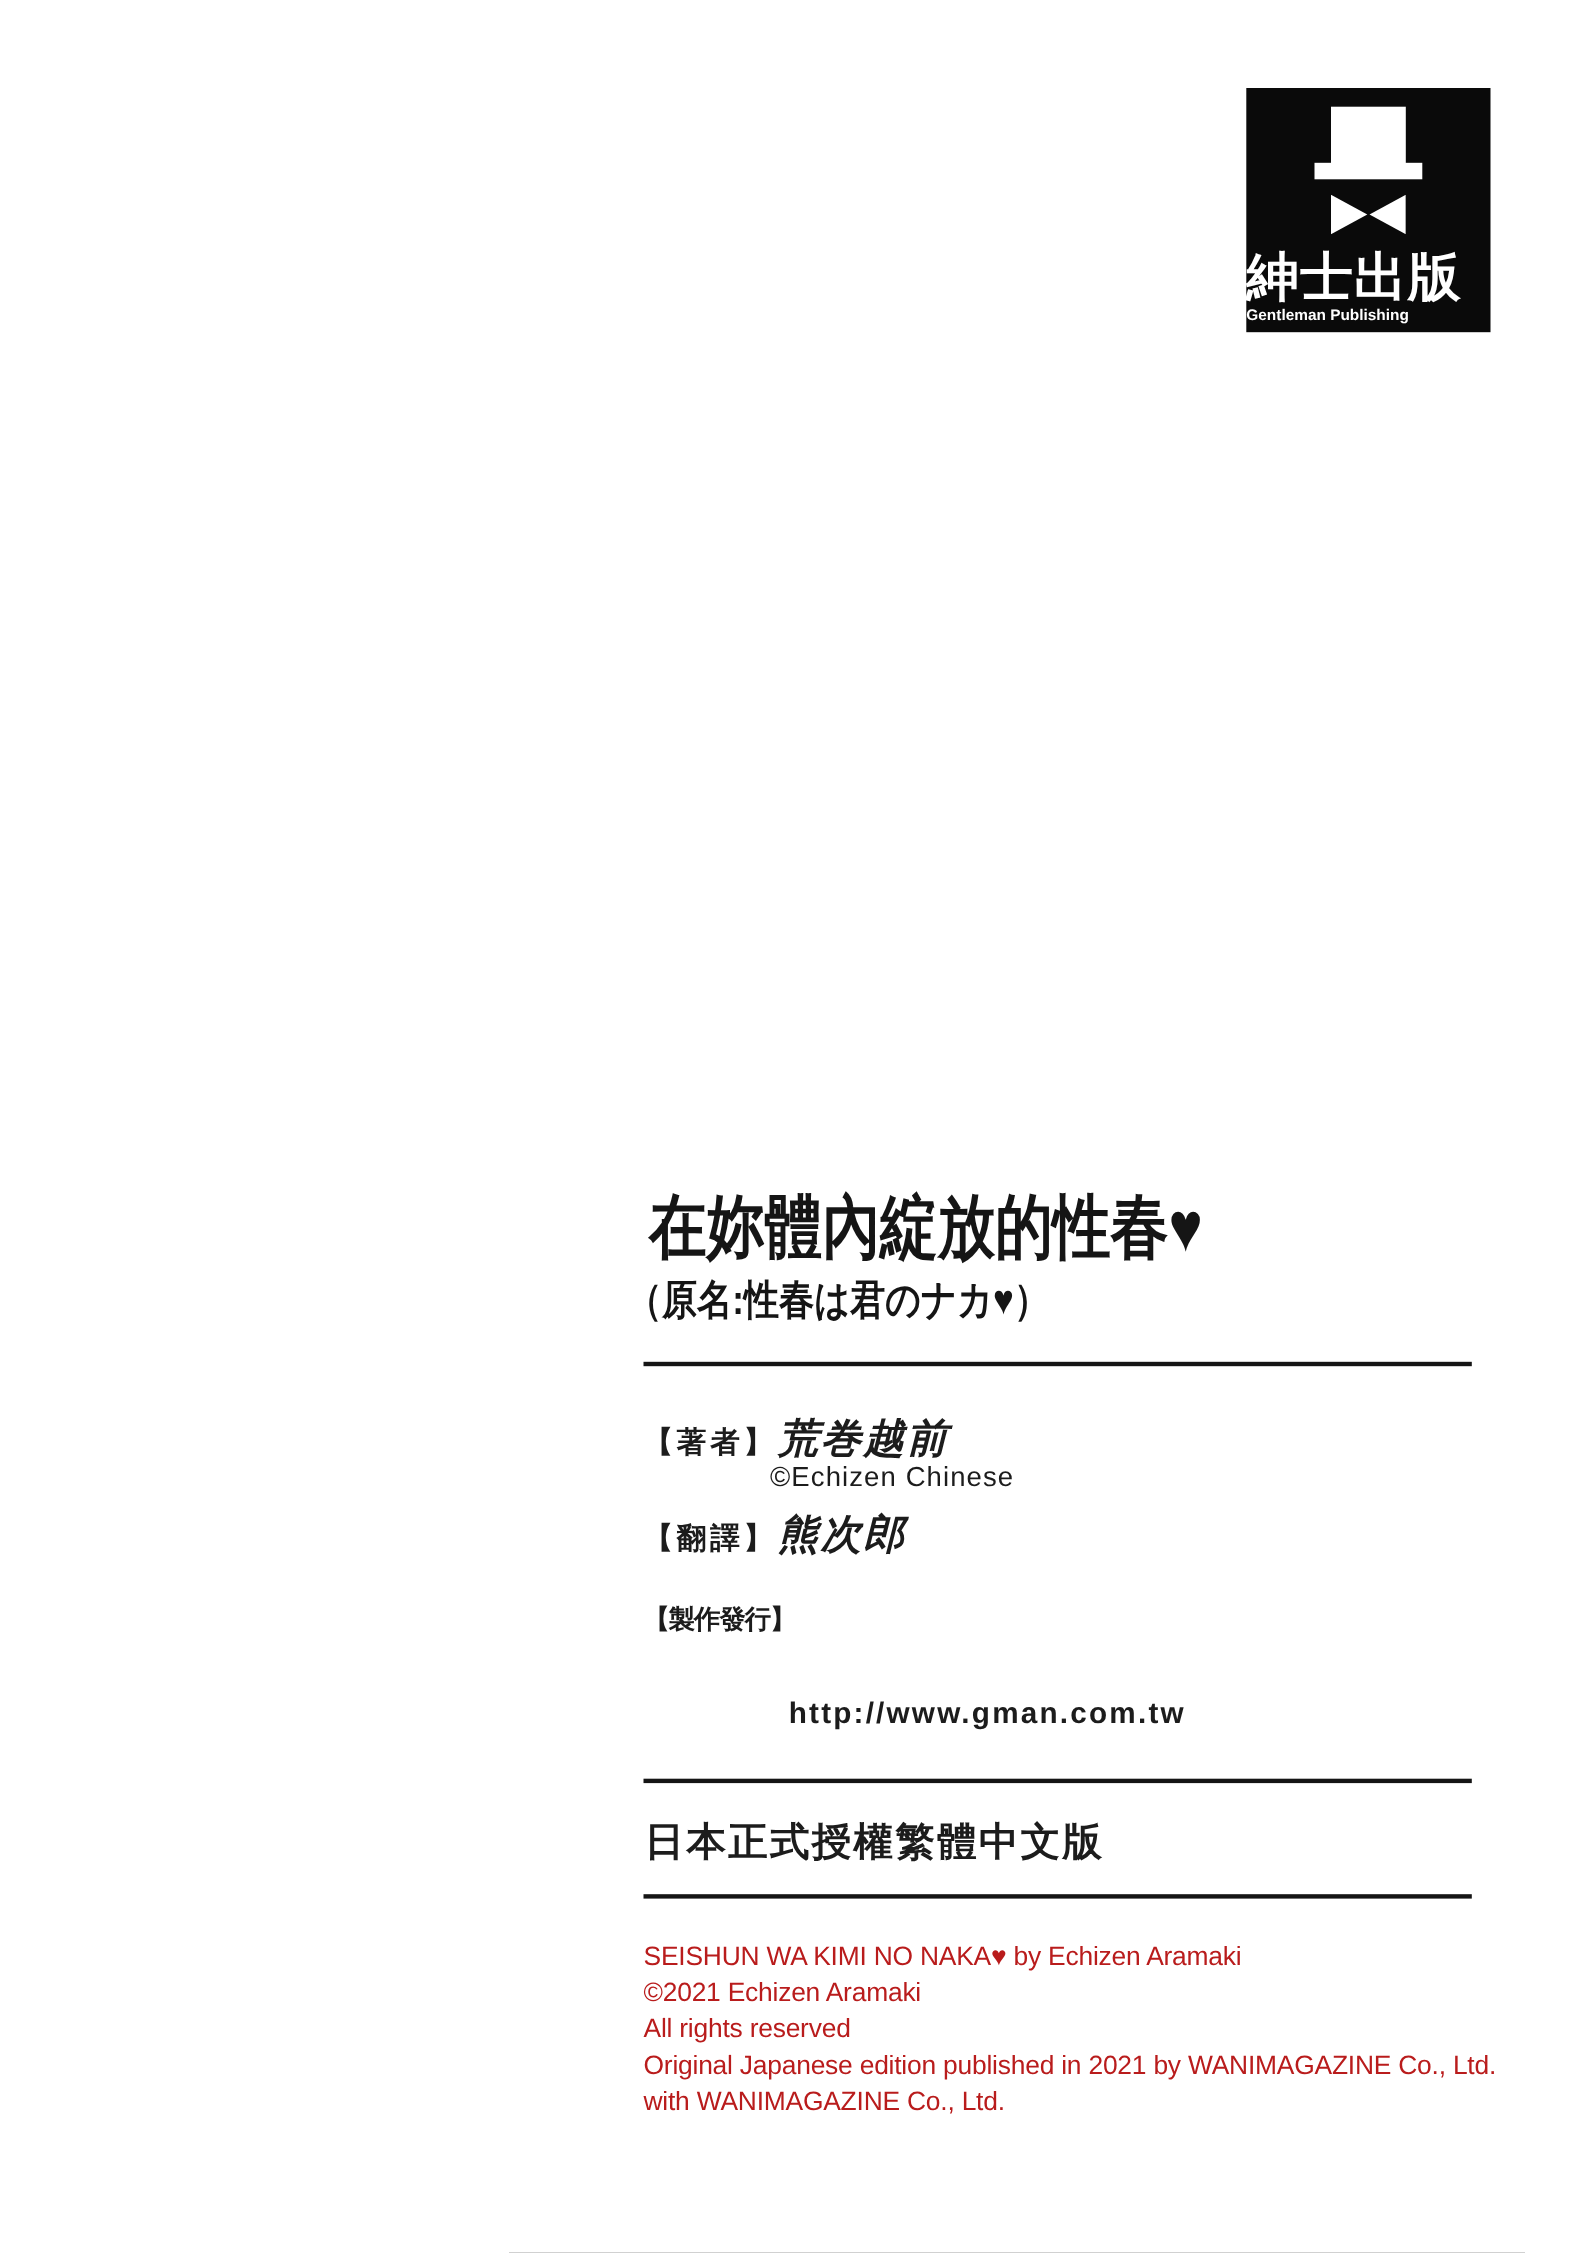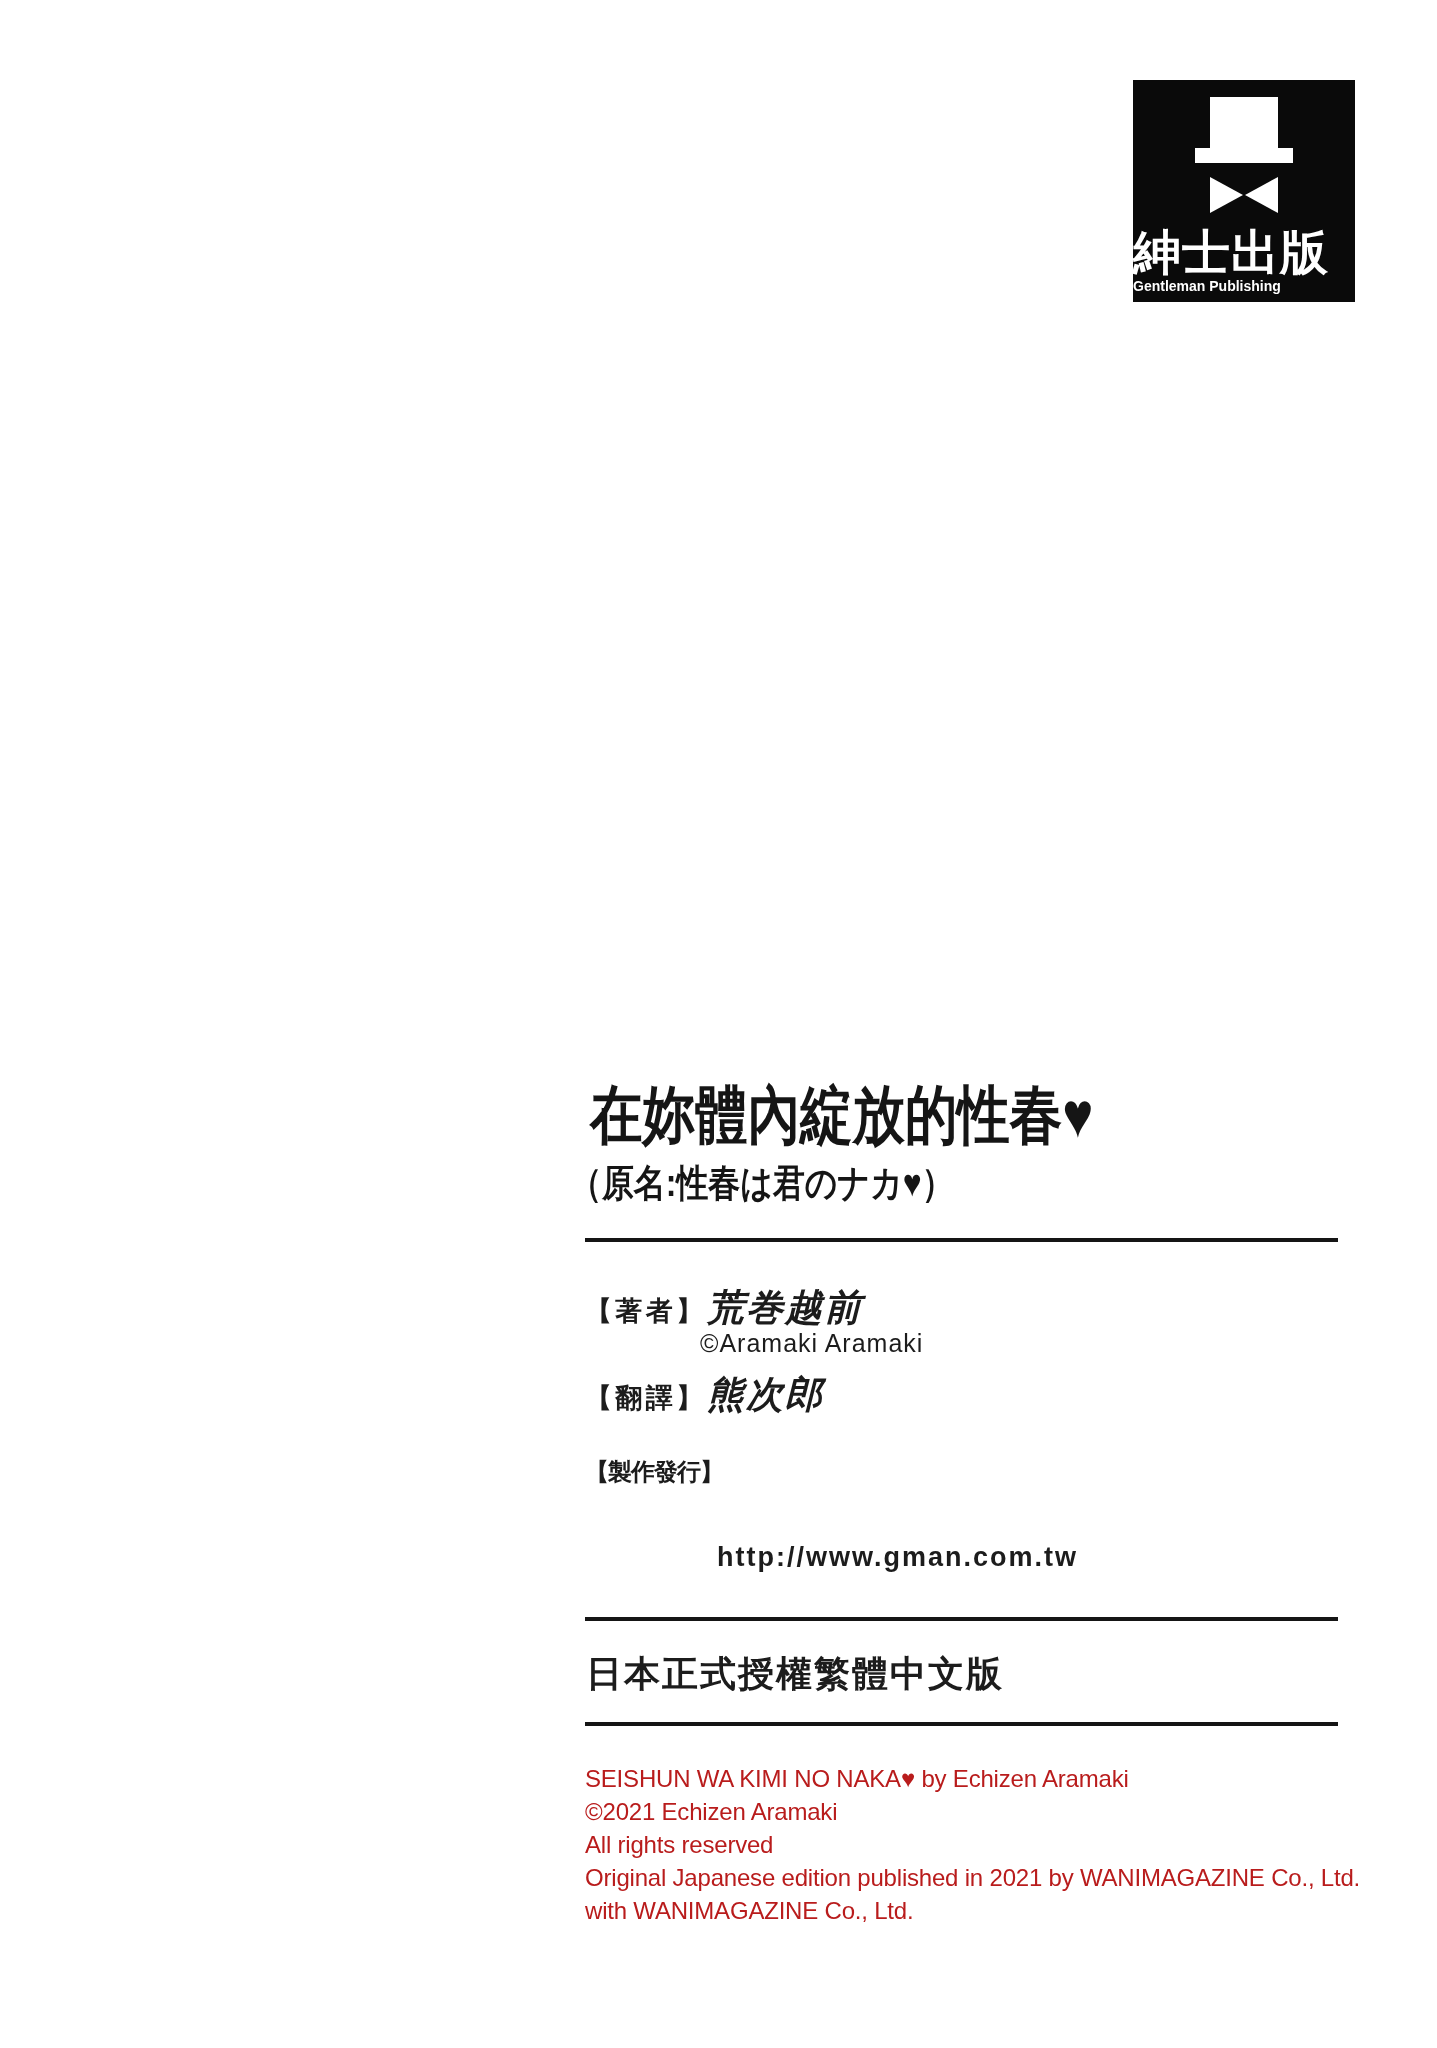--- a/index.html
+++ b/index.html
@@ -117,21 +117,21 @@
   <div class="rule r1"></div>
 
   <div class="credit-row row-author">
     <span class="credit-label">
         <span>【</span>
         <span>著</span>
         <span>者</span>
         <span>】</span>
       </span><span class="credit-name">荒巻越前</span>
   </div>
-  <div class="row-copyright">©Aramaki Aramaki</div>
+  <div class="row-copyright">©Echizen Chinese</div>
 
   <div class="credit-row row-translator">
     <span class="credit-label">
         <span>【</span>
         <span>翻</span>
         <span>譯</span>
         <span>】</span>
       </span><span class="credit-name">熊次郎</span>
   </div>
 

